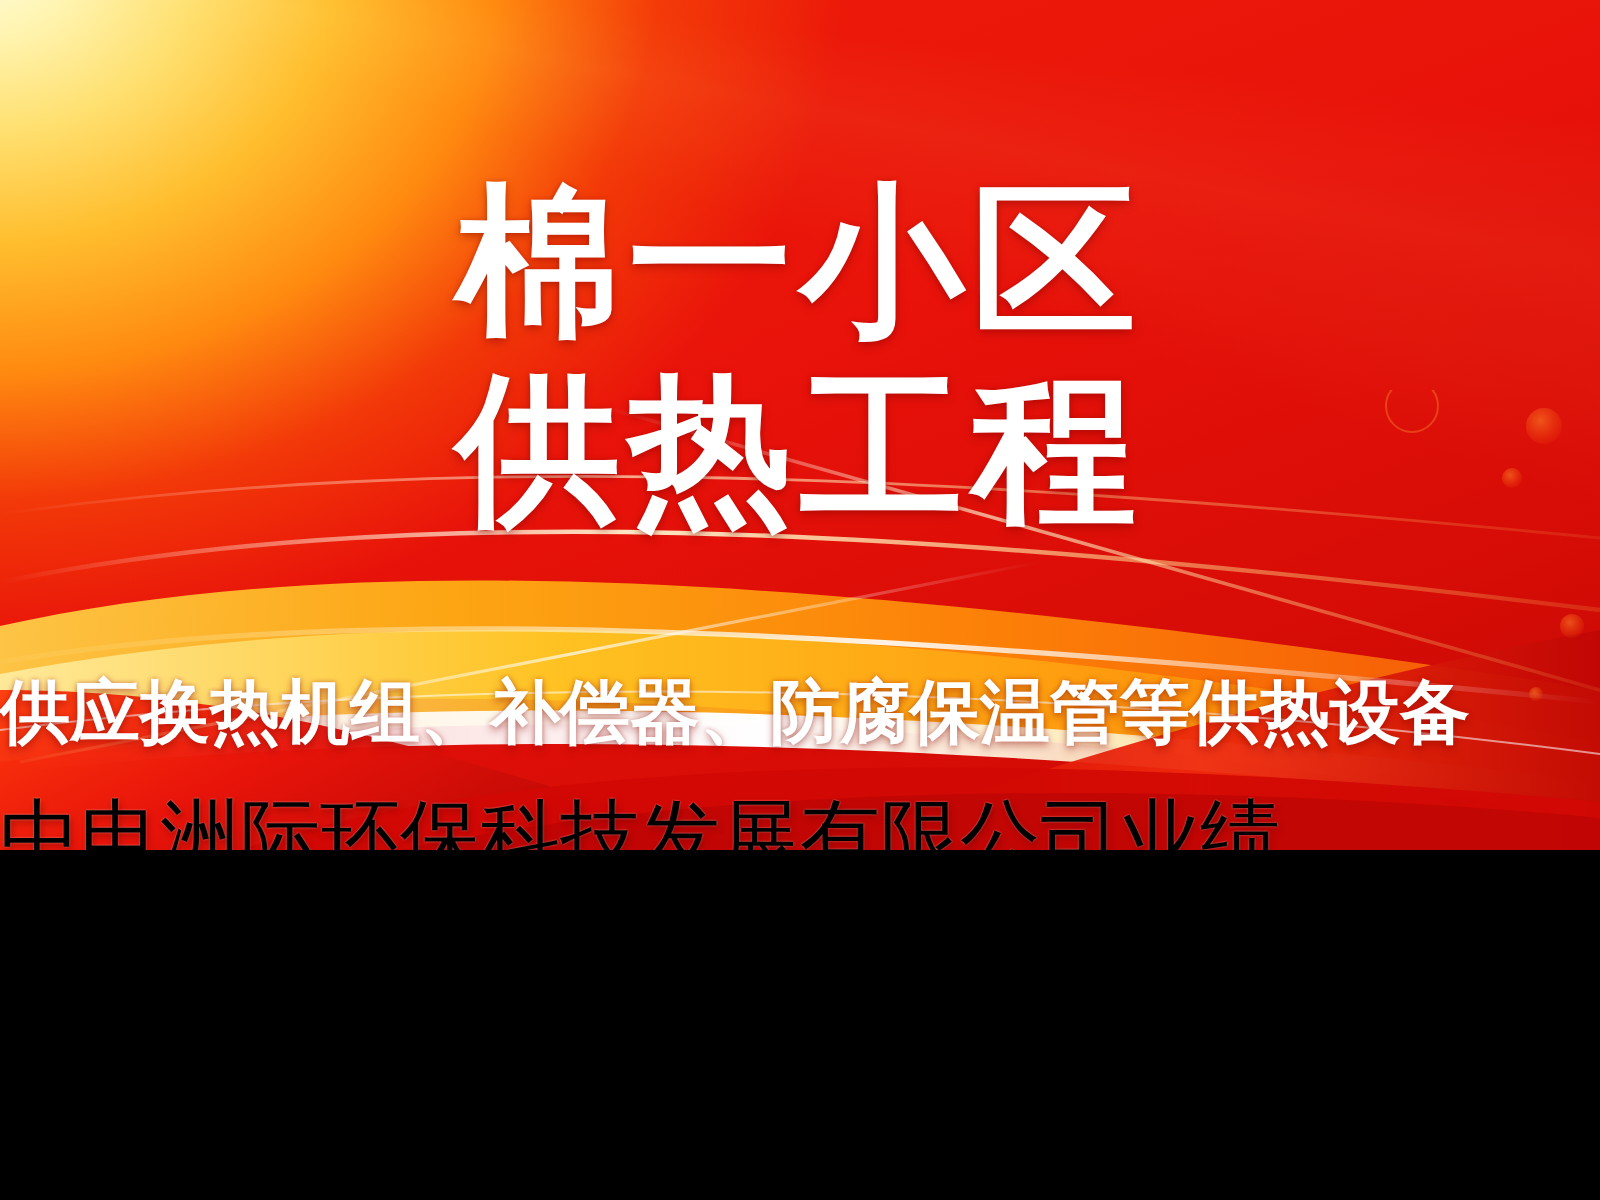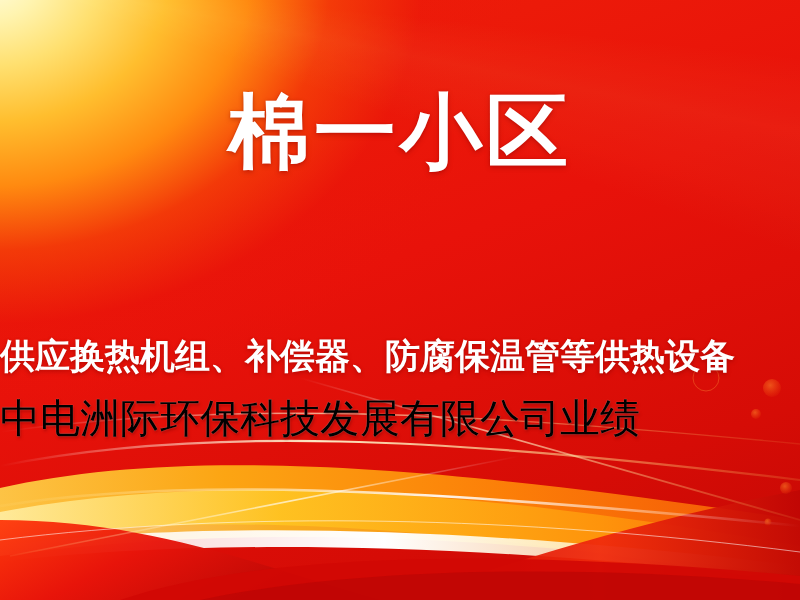--- a/index.html
+++ b/index.html
@@ -4,21 +4,21 @@
 <title>Banner</title>
 <style>
   html, body {
     margin: 0;
     padding: 0;
     background: #000;
   }
   #banner {
     position: relative;
     width: 800px;
-    height: 600px;
+    height: 425px;
     overflow: hidden;
     font-family: "DejaVu Sans", "Liberation Sans", sans-serif;
     background: #E8140C;
   }
 
   
   .bg-layer {
     position: absolute;
     inset: 0;
     pointer-events: none;
@@ -218,20 +218,21 @@
       <circle cx="786" cy="118" r="6" fill="url(#gDot)"></circle>
       <circle cx="768" cy="152" r="3.5" fill="url(#gDot)"></circle>
       <circle cx="706" cy="8" r="13" fill="none" stroke="#FF9A3A" stroke-width="1" opacity="0.35"></circle>
     </svg>
   </div>
 
   <div class="content">
 
     <div class="title-block">
       <span class="title-line">棉一小区</span>
+      <span class="title-line">供热工程</span>
     </div>
 
     <div class="subtitle-block">
       <span class="subtitle-primary">供应换热机组、补偿器、防腐保温管等供热设备</span>
       <span class="subtitle-secondary">中电洲际环保科技发展有限公司业绩</span>
     </div>
 
   </div>
 </div>
 

